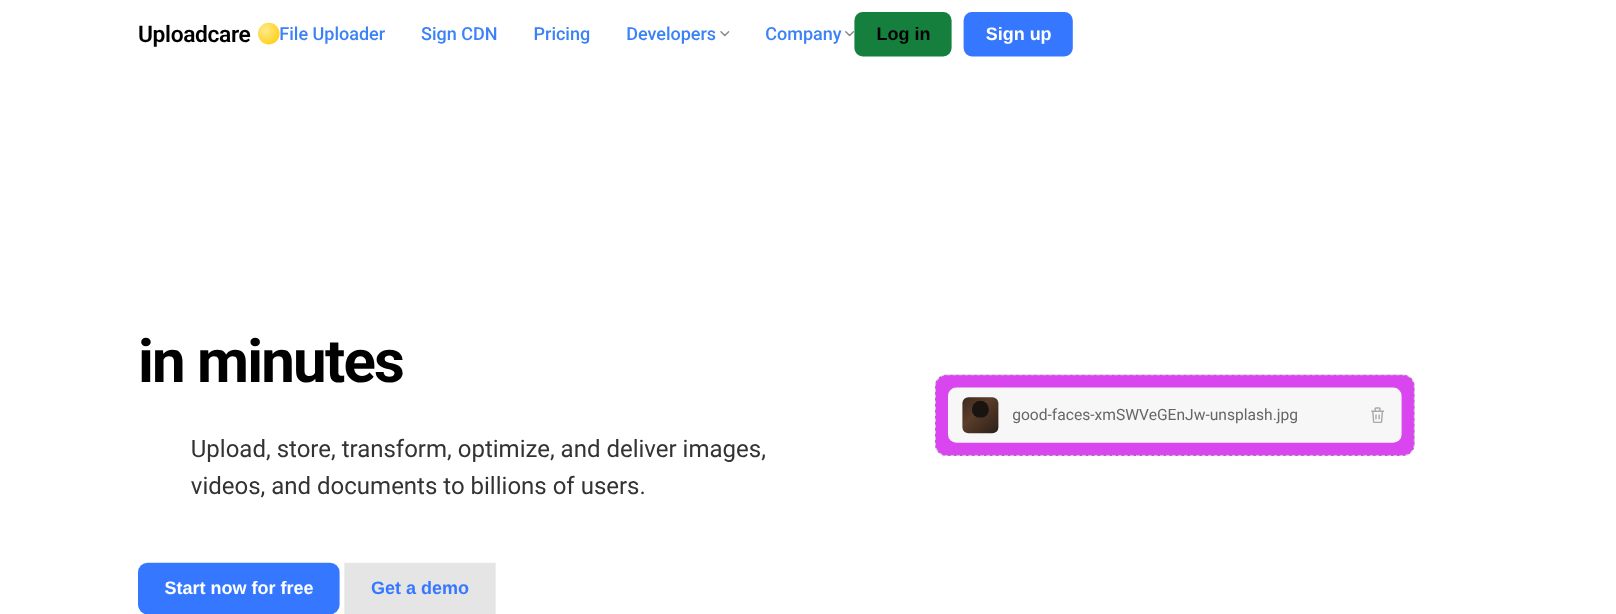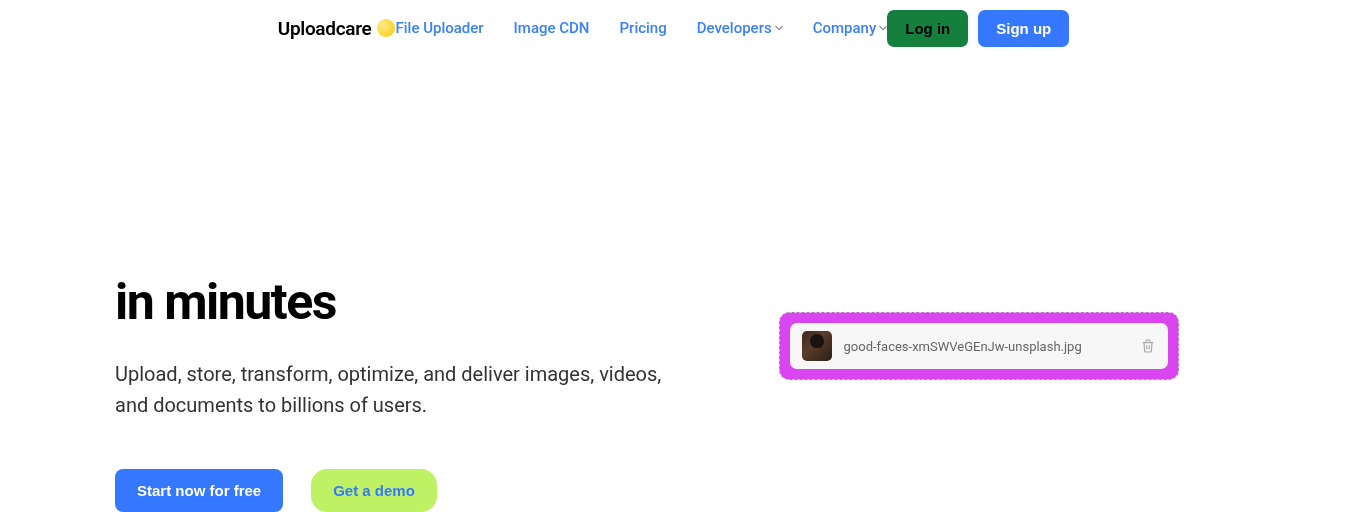--- a/index.html
+++ b/index.html
@@ -10,21 +10,21 @@
     body {
       font-family: -apple-system, BlinkMacSystemFont, 'Segoe UI', Roboto, 'Helvetica Neue', Arial, sans-serif;
       background: #ffffff;
       width: 1347px;
       height: 512px;
       overflow: hidden;
     }
     .header {
       display: flex;
       align-items: center;
-      justify-content: center;
+      justify-content: flex-start;
       padding: 4px 115px;
       height: 56px;
     }
     .logo {
       display: flex;
       align-items: center;
       gap: 6px;
     }
     .logo-text {
       font-size: 19px;
@@ -101,43 +101,44 @@
       line-height: 1.15;
       letter-spacing: -1.5px;
       margin-bottom: 28px;
     }
     .hero-subtitle {
       font-size: 20px;
       color: #333;
       line-height: 1.55;
       font-weight: 400;
       margin-bottom: 48px;
+      margin-left: 44px;
     }
     .hero-buttons {
       display: flex;
-      gap: 28px;
+      gap: 4px;
     }
     .btn-primary {
       background: #3578ff;
       color: #fff;
       border: none;
       padding: 13px 22px;
       font-size: 15px;
       font-weight: 600;
       border-radius: 8px;
       cursor: pointer;
     }
     .btn-secondary {
-      background: #bef264;
+      background: #e5e5e5;
       color: #3578ff;
       border: none;
       padding: 13px 22px;
       font-size: 15px;
       font-weight: 600;
-      border-radius: 16px;
+      border-radius: 0;
       cursor: pointer;
     }
     .hero-right {
       flex: 1;
       position: relative;
     }
     .upload-widget {
       position: absolute;
       left: 105px;
       top: 96px;
@@ -191,21 +192,21 @@
 <header class="header">
   <div class="logo">
     <span class="logo-text">Uploadcare</span>
     <span class="logo-circle"></span>
   </div>
   <nav class="nav">
     <a class="nav-item">
       <span>File Uploader</span>
     </a>
     <a class="nav-item">
-      <span>Image CDN</span>
+      <span>Sign CDN</span>
     </a>
     <a class="nav-item">
       <span>Pricing</span>
     </a>
     <a class="nav-item">
       <span>Developers</span>
       <span class="chevron">
         <svg viewBox="0 0 10 10" width="8" height="8">
             <path d="M1 3 L5 7 L9 3" stroke="#888" stroke-width="1.5" fill="none" stroke-linecap="round"></path>
           </svg>

